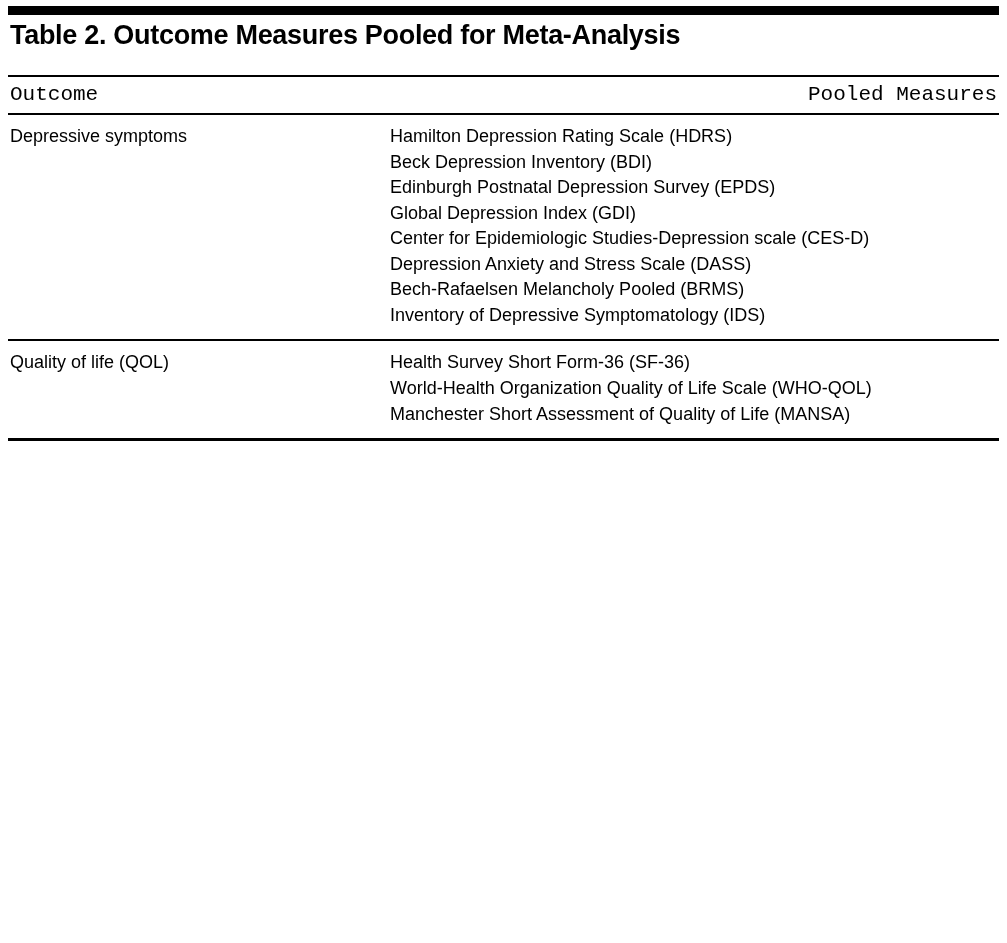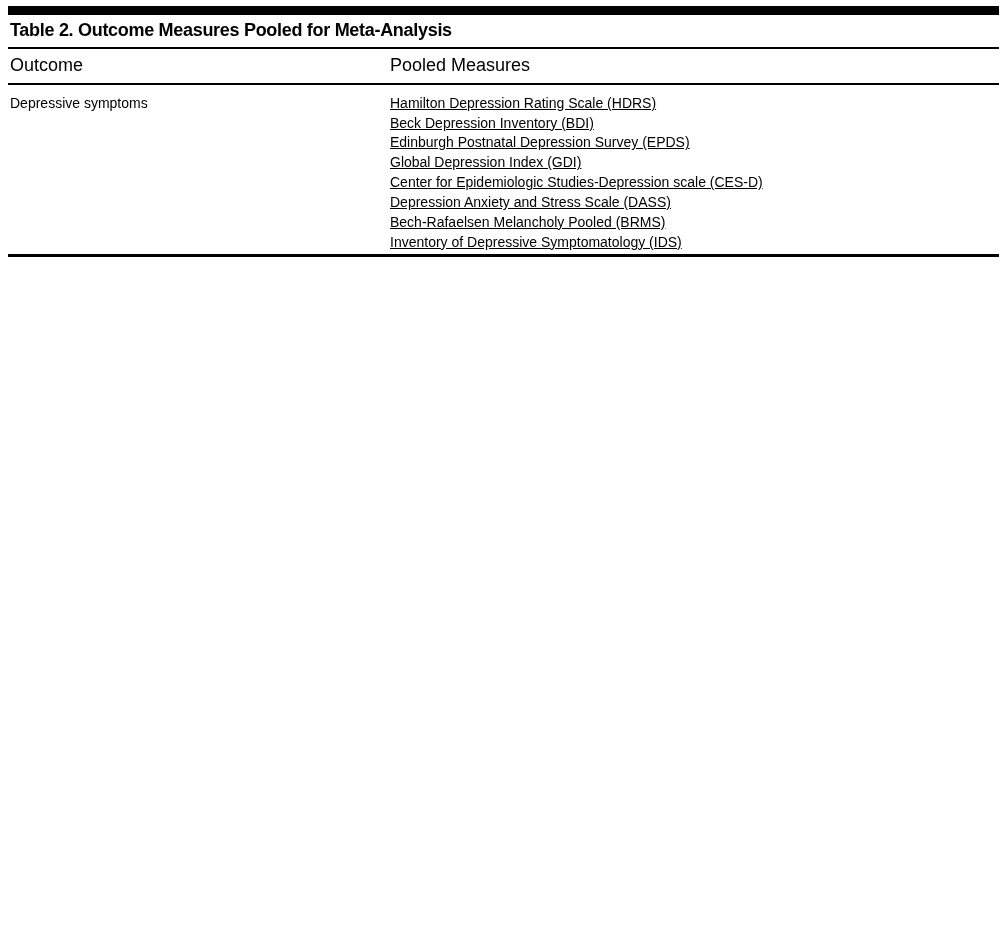--- a/index.html
+++ b/index.html
@@ -18,59 +18,59 @@
     width: 1007px;
     box-sizing: border-box;
     padding: 0 8px;
   }
   .rule-top {
     height: 9px;
     background: #000000;
     margin: 6px 0 0 0;
   }
   .table-title {
-    font-size: 18px;
+    font-size: 27px;
     font-weight: bold;
     letter-spacing: -0.3px;
-    padding: 5px 2px 6px 2px;
+    padding: 5px 2px 24px 2px;
     line-height: 1.15;
   }
   .rule-thin {
     height: 2px;
     background: #000000;
   }
   table.tbl {
     width: 100%;
     border-collapse: collapse;
     table-layout: fixed;
   }
   table.tbl col.c1 { width: 380px; }
   table.tbl col.c2 { width: auto; }
   .hdr td {
-    font-size: 18px;
+    font-size: 21px;
     padding: 6px 2px 7px 2px;
     vertical-align: top;
+    font-family: Liberation Mono, monospace;
   }
   .hdr .h-outcome { text-align: left; }
-  .hdr .h-pooled { text-align: left; }
+  .hdr .h-pooled { text-align: right; }
   .grp > td {
     border-top: 2px solid #000000;
     vertical-align: top;
-    font-size: 14px;
-    padding: 9px 2px 1px 2px;
+    font-size: 18px;
+    padding: 9px 2px 11px 2px;
     line-height: 1.42;
   }
   .grp.first > td {
     border-top: 2px solid #000000;
   }
   .measure-list {
     list-style: none;
     margin: 0;
     padding: 0;
-    text-decoration: underline;
   }
   .measure-list li {
     padding: 0 0 0 0;
     line-height: 1.42;
     white-space: nowrap;
   }
   .rule-bottom {
     height: 3px;
     background: #000000;
     margin-top: 0;
@@ -112,17 +112,27 @@
             <li>Depression Anxiety and Stress Scale (DASS)</li>
             <li>Bech-Rafaelsen Melancholy Pooled (BRMS)</li>
             <li>Inventory of Depressive Symptomatology (IDS)</li>
           </ul>
         </td>
       </tr>
 
 
 
 
+      <tr class="grp">
+        <td>Quality of life (QOL)</td>
+        <td>
+          <ul class="measure-list">
+            <li>Health Survey Short Form-36 (SF-36)</li>
+            <li>World-Health Organization Quality of Life Scale (WHO-QOL)</li>
+            <li>Manchester Short Assessment of Quality of Life (MANSA)</li>
+          </ul>
+        </td>
+      </tr>
     </tbody>
   </table>
 
   <div class="rule-bottom"></div>
 </div>
 
 </body></html>

